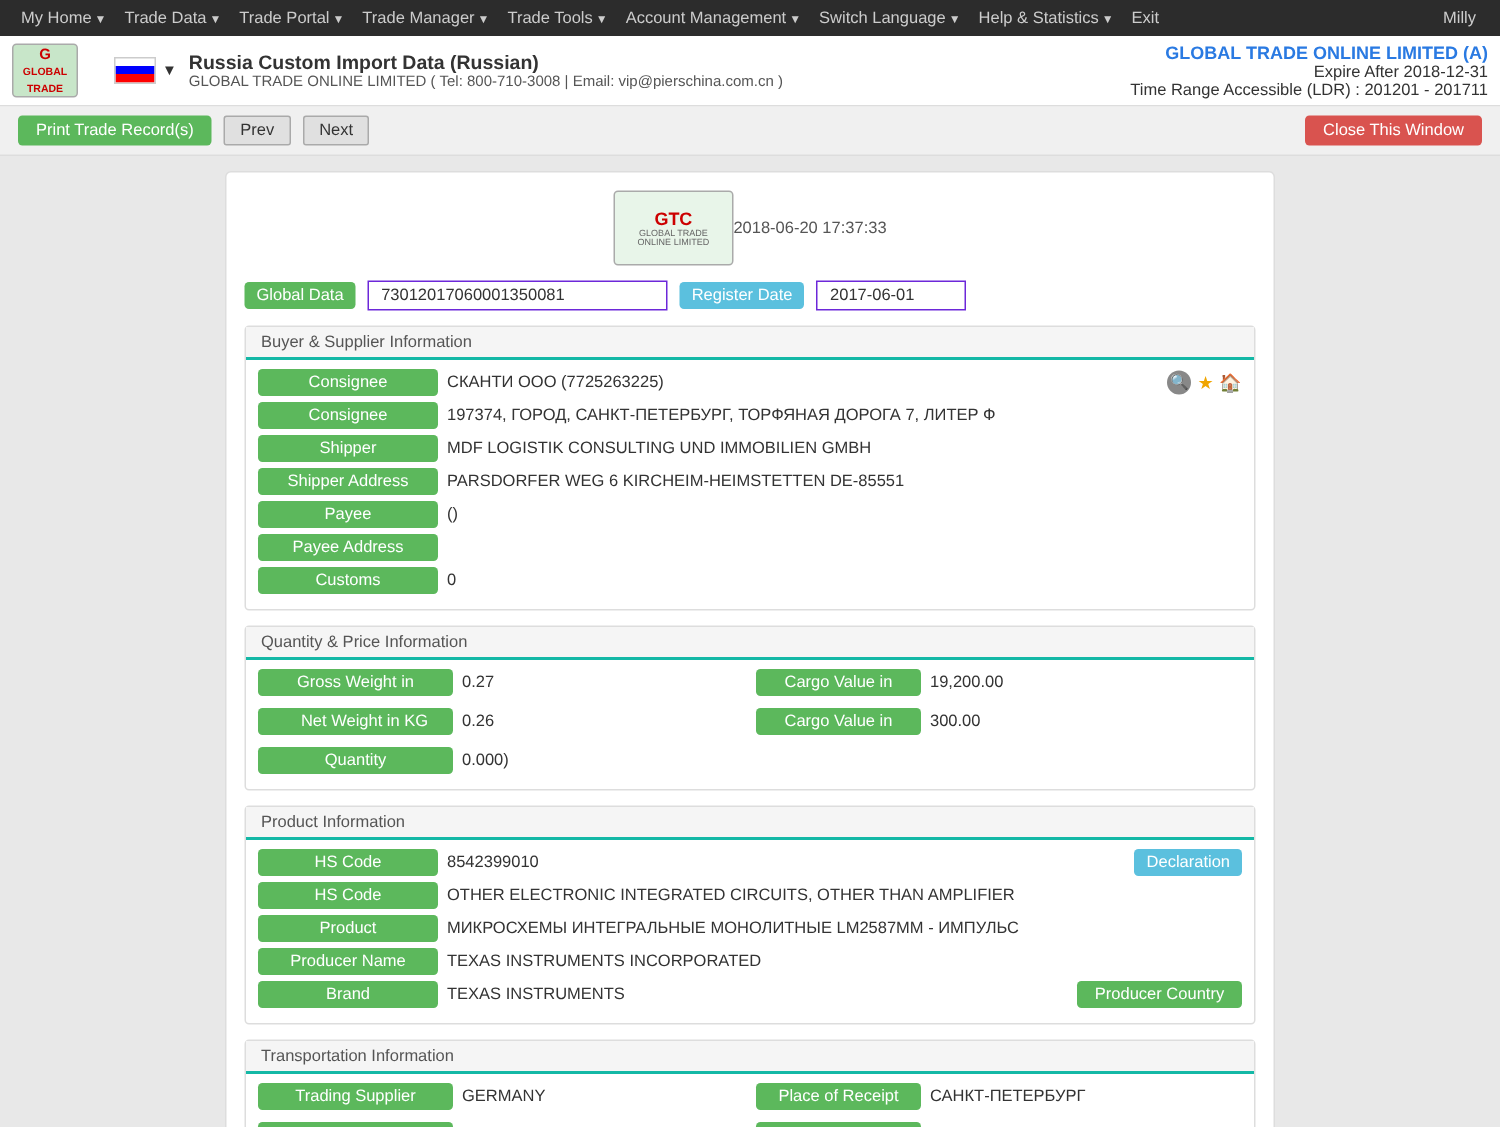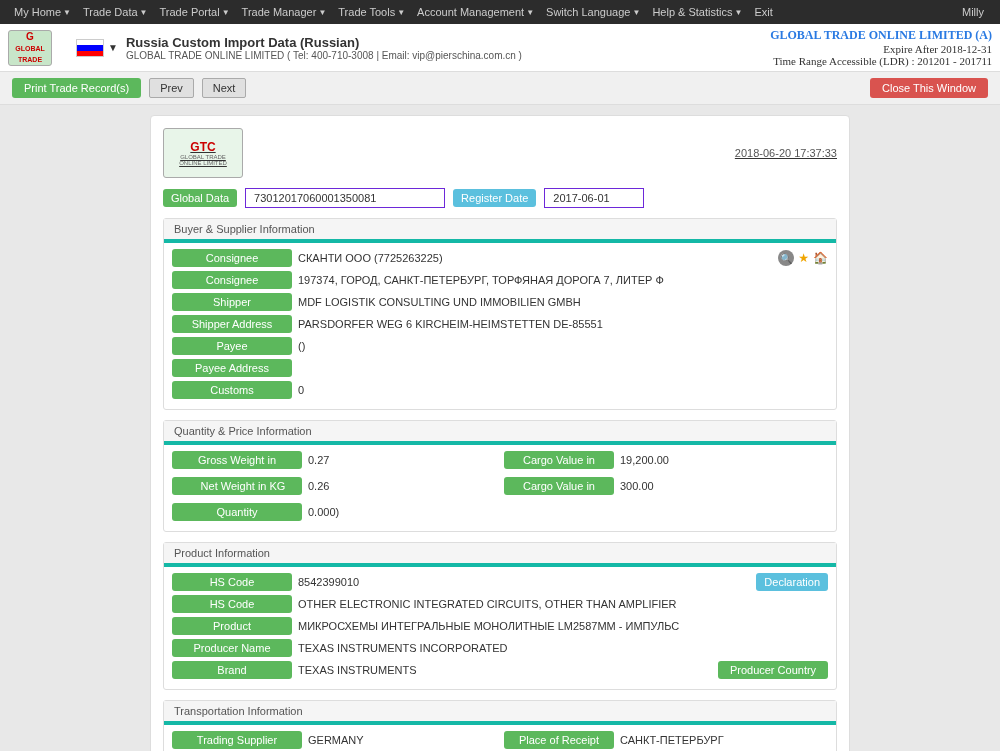--- a/index.html
+++ b/index.html
@@ -11,49 +11,49 @@
     .nav-arrow { font-size: 8px; margin-left: 2px; }
 
     
     .header-bar { background: #fff; display: flex; align-items: center; padding: 4px 8px; border-bottom: 1px solid #ddd; }
     .header-logo { display: flex; align-items: center; gap: 8px; }
     .flag-area { margin-left: 16px; display: flex; align-items: center; gap: 4px; }
     .flag { width: 28px; height: 18px; background: linear-gradient(to bottom, #fff 33%, #00f 33%, #00f 66%, #f00 66%); border: 1px solid #ccc; display: inline-block; }
     .header-middle { }
     .header-middle .title { font-weight: bold; font-size: 13px; color: #333; }
     .header-middle .subtitle { font-size: 10px; color: #555; }
-    .header-right { margin-left: auto; text-align: right; font-family: Liberation Serif, serif; }
+    .header-right { margin-left: auto; text-align: right; }
     .header-right .company { color: #2a7ae2; font-weight: bold; font-size: 12px; }
     .header-right .expire { font-size: 11px; color: #333; }
 
     
     .toolbar { background: #f0f0f0; padding: 6px 12px; display: flex; align-items: center; gap: 8px; border-bottom: 1px solid #ddd; }
     .btn-green { background: #5cb85c; color: #fff; border: none; padding: 4px 12px; cursor: pointer; border-radius: 3px; font-size: 11px; }
     .btn-nav { background: #e0e0e0; color: #333; border: 1px solid #aaa; padding: 3px 10px; cursor: pointer; border-radius: 2px; font-size: 11px; }
     .btn-red { background: #d9534f; color: #fff; border: none; padding: 4px 12px; cursor: pointer; border-radius: 3px; font-size: 11px; }
     .spacer { flex: 1; }
 
     
     .main-content { padding: 10px 20px; overflow-y: auto; }
 
     
     .record-card { background: #fff; border: 1px solid #ddd; border-radius: 4px; padding: 12px; max-width: 700px; margin: 0 auto; }
-    .record-header { display: flex; justify-content: space-between; align-items: center; margin-bottom: 10px; text-decoration: underline; }
+    .record-header { display: flex; justify-content: center; align-items: center; margin-bottom: 10px; }
     .record-logo { display: flex; align-items: center; gap: 6px; }
     .record-datetime { font-size: 11px; color: #555; }
 
     
     .global-data-row { display: flex; align-items: center; gap: 8px; margin-bottom: 10px; }
     .lbl-btn { background: #5cb85c; color: #fff; border: none; padding: 3px 8px; border-radius: 3px; font-size: 11px; white-space: nowrap; }
     .data-value { border: 1px solid #6d28d9; padding: 3px 8px; font-size: 11px; background: #fff; min-width: 200px; }
     .lbl-btn-blue { background: #5bc0de; color: #fff; border: none; padding: 3px 8px; border-radius: 3px; font-size: 11px; white-space: nowrap; }
 
     
     .section { margin-bottom: 10px; border: 1px solid #ddd; border-radius: 3px; }
-    .section-header { background: #f5f5f5; padding: 4px 10px; font-size: 11px; color: #555; border-bottom: 4px solid #14b8a6; font-weight: normal; }
+    .section-header { background: #f5f5f5; padding: 4px 10px; font-size: 11px; color: #555; border-bottom: 2px solid #14b8a6; font-weight: normal; }
     .section-body { padding: 6px 8px; }
 
     
     .field-row { display: flex; align-items: center; margin-bottom: 4px; gap: 6px; }
     .field-label { background: #5cb85c; color: #fff; border: none; padding: 3px 8px; border-radius: 3px; font-size: 11px; min-width: 120px; text-align: center; white-space: nowrap; }
     .field-value { font-size: 11px; color: #333; flex: 1; border: none; background: transparent; }
     .field-icons { display: flex; gap: 4px; align-items: center; margin-left: auto; }
     .icon-circle { width: 16px; height: 16px; border-radius: 50%; display: inline-flex; align-items: center; justify-content: center; font-size: 10px; cursor: pointer; }
     .icon-search { background: #888; color: #fff; }
     .icon-star { color: #f0a500; }
@@ -84,21 +84,21 @@
       <div style="width:44px;height:36px;background:#c8e6c9;border-radius:3px;display:flex;align-items:center;justify-content:center;border:1px solid #aaa;">
         <span style="color:#c00;font-weight:bold;font-size:10px;text-align:center;line-height:1.1;">G<br><span style="font-size:7px;">GLOBAL TRADE</span></span>
       </div>
     </div>
     <div class="flag-area">
       <div class="flag"></div>
       <span style="font-size:10px;cursor:pointer;">▼</span>
     </div>
     <div class="header-middle">
       <div class="title">Russia Custom Import Data (Russian)</div>
-      <div class="subtitle">GLOBAL TRADE ONLINE LIMITED ( Tel: 400-710-3008 | Email: vip@pierschina.com.cn )</div>
+      <div class="subtitle">GLOBAL TRADE ONLINE LIMITED ( Tel: 800-710-3008 | Email: vip@pierschina.com.cn )</div>
     </div>
   </div>
   <div class="header-right">
     <div class="company">GLOBAL TRADE ONLINE LIMITED (A)</div>
     <div class="expire">Expire After 2018-12-31</div>
     <div class="expire">Time Range Accessible (LDR) : 201201 - 201711</div>
   </div>
 </div>
 
 <div class="toolbar">

